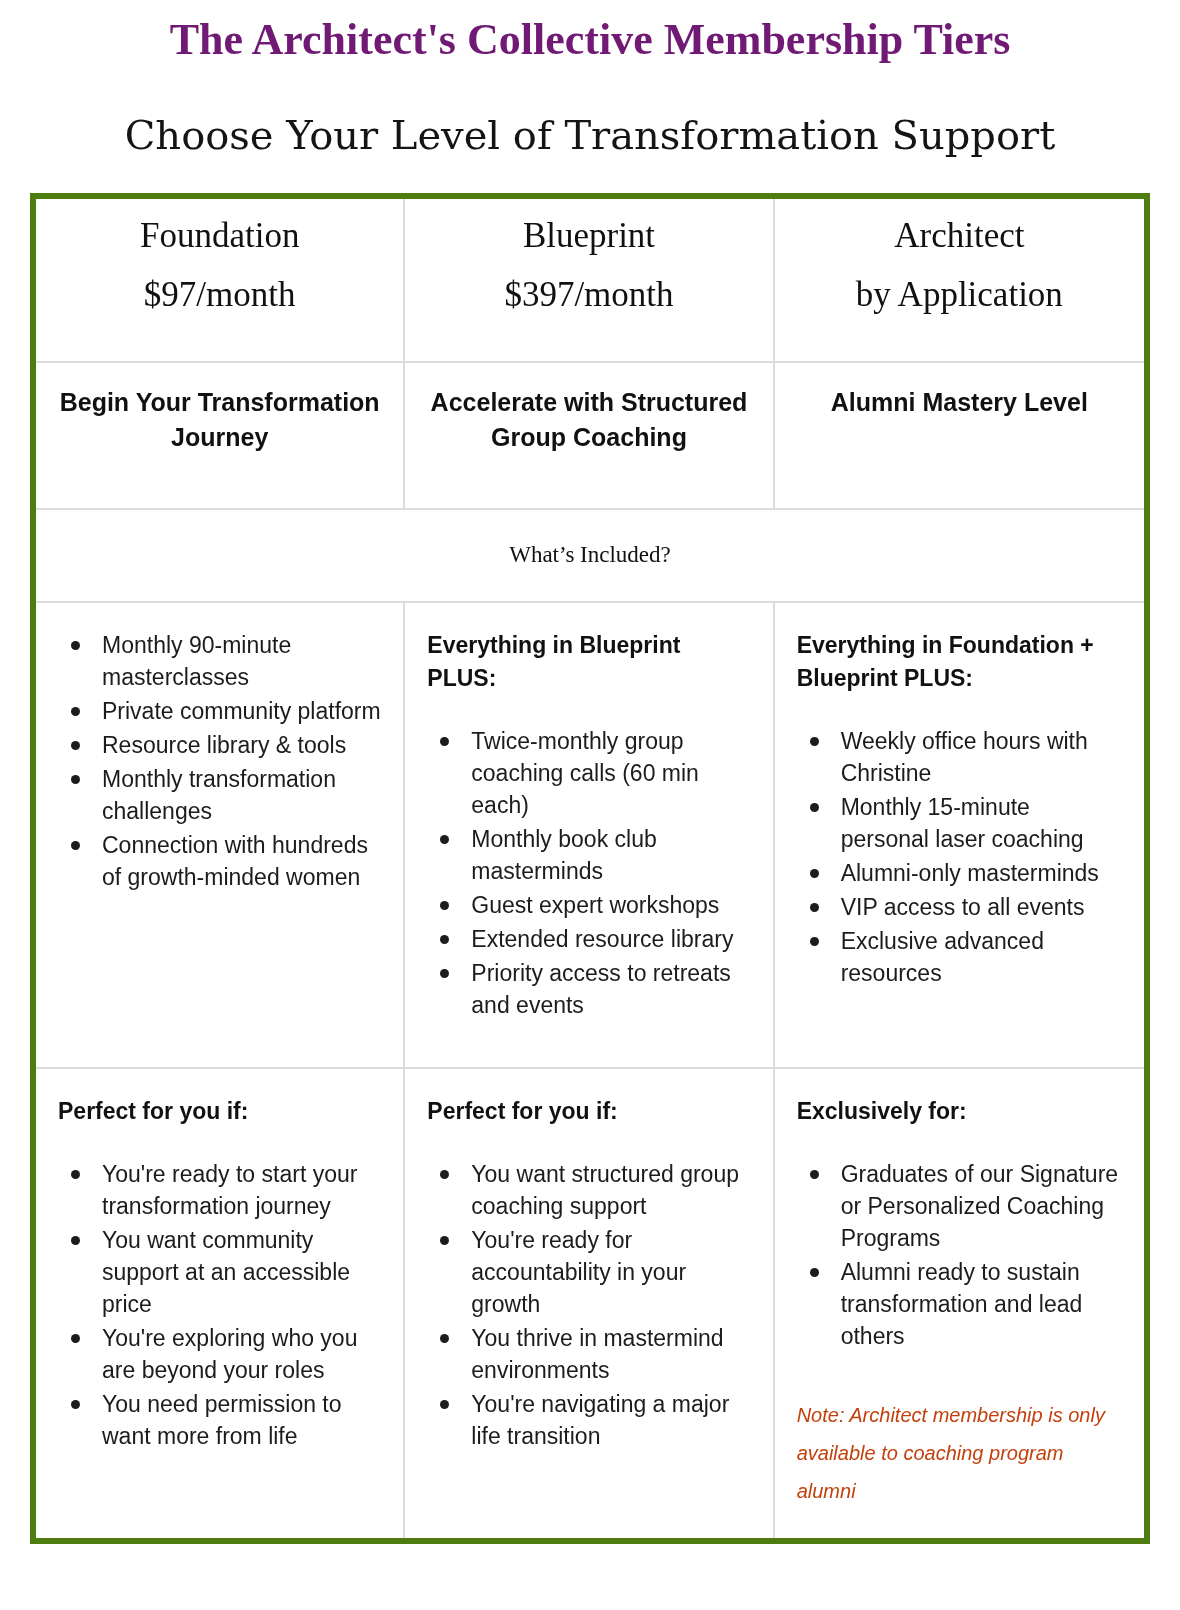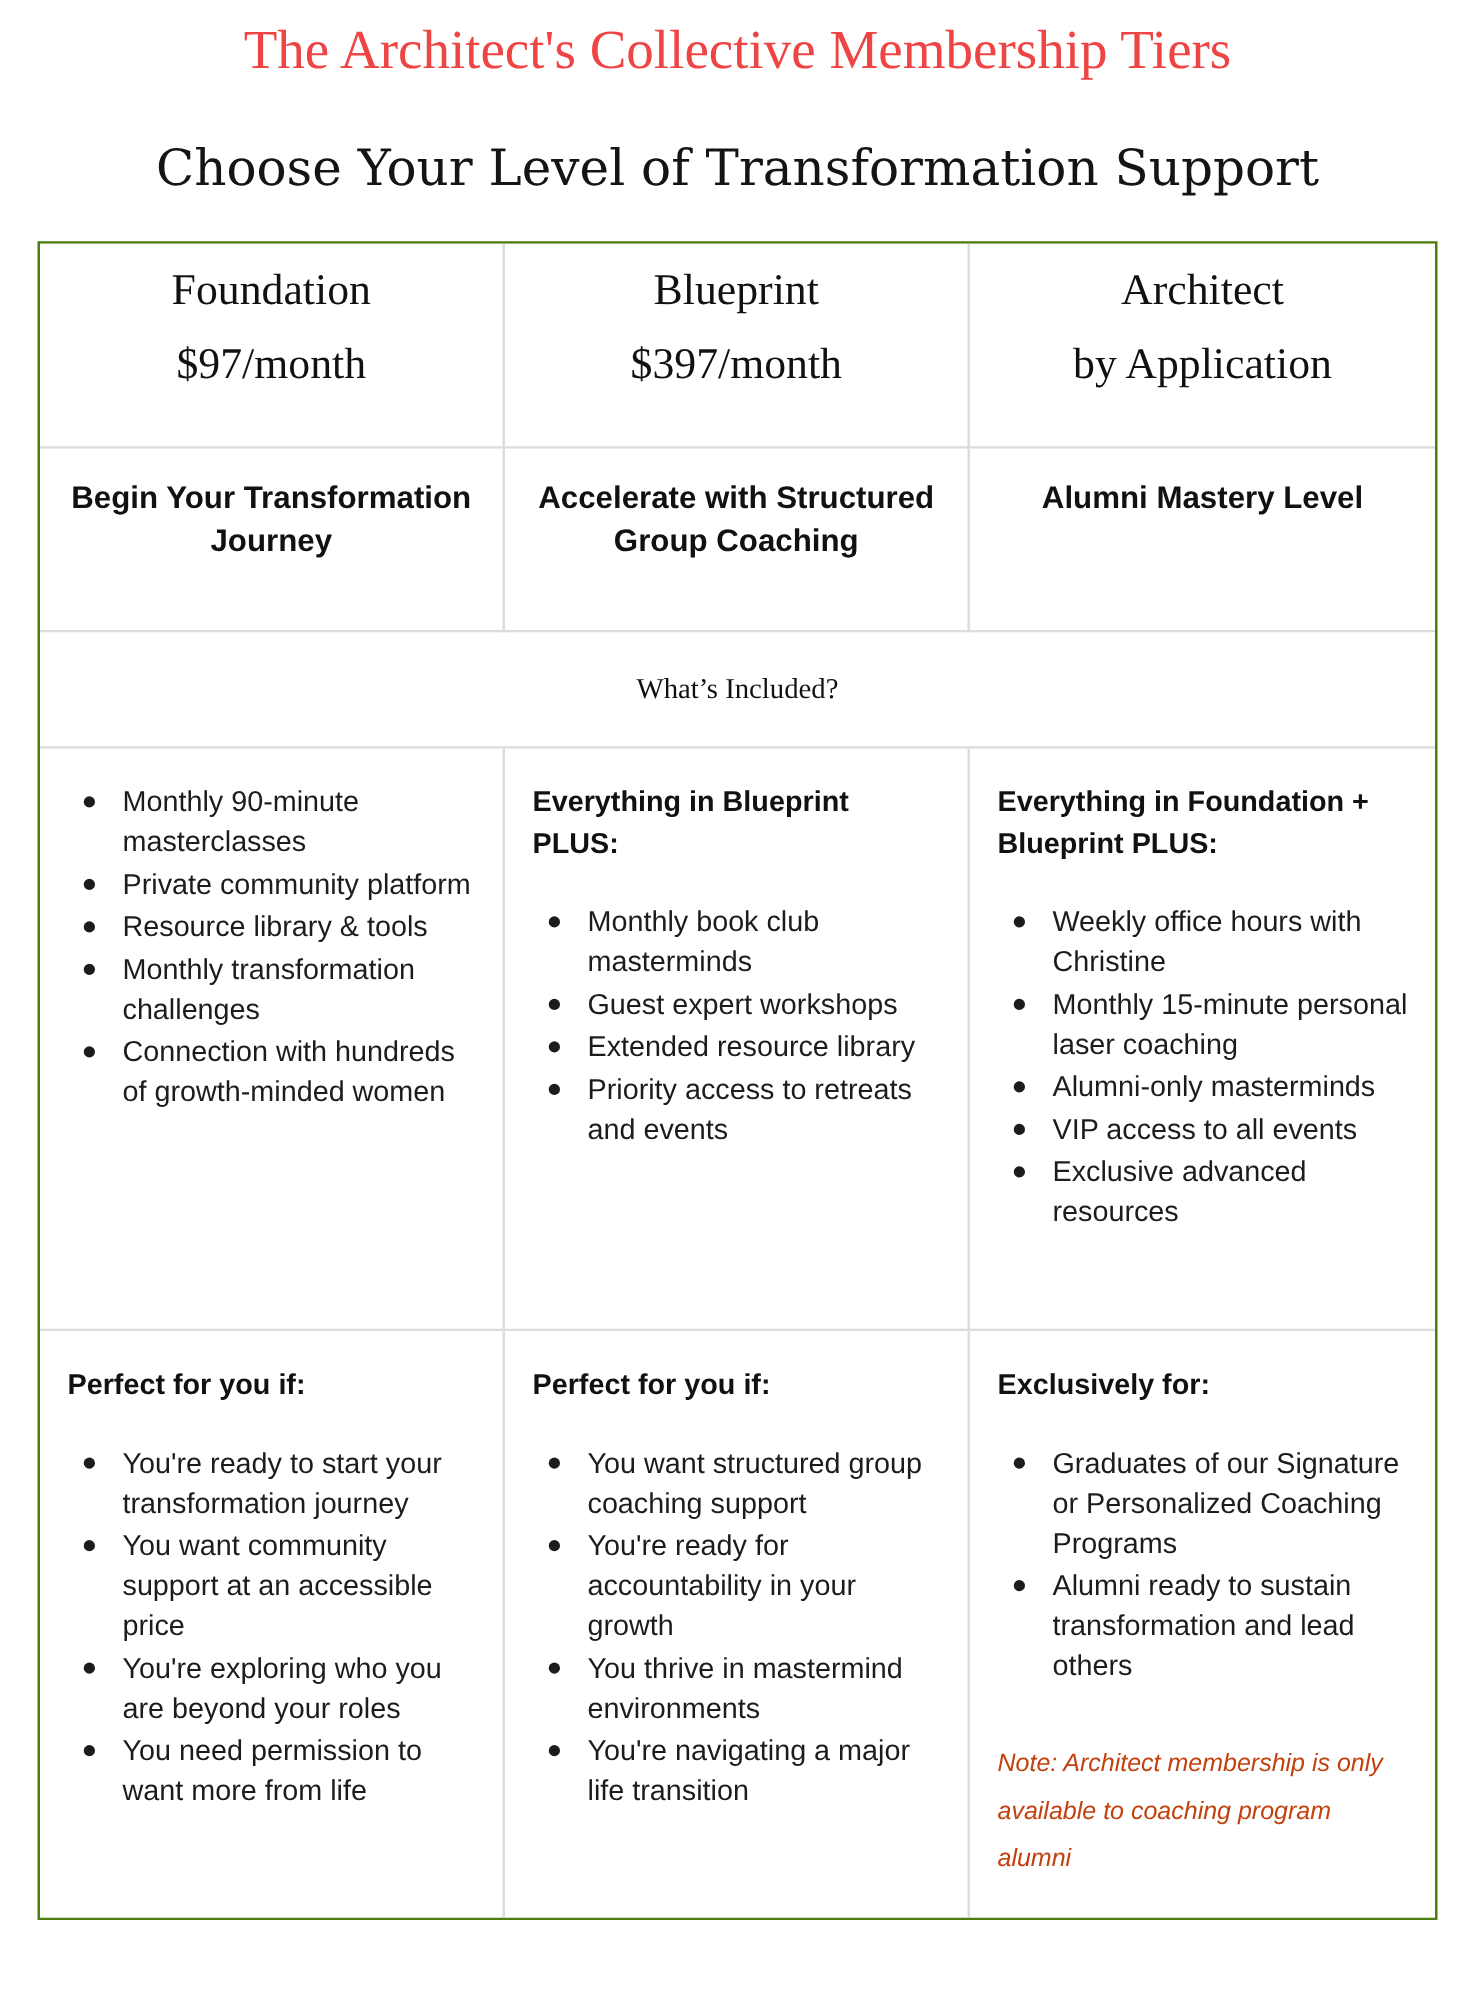--- a/index.html
+++ b/index.html
@@ -7,41 +7,41 @@
   body {
     width: 1180px;
     height: 1610px;
     font-family: "Liberation Sans", sans-serif;
     color: #1a1a1a;
     position: relative;
     overflow: hidden;
   }
   .page-title {
     font-family: "Liberation Serif", serif;
-    font-weight: 400;
+    font-weight: 700;
     font-size: 44px;
     line-height: 1.2;
     text-align: center;
     margin-top: 14px;
     letter-spacing: 0px;
-    color: #ef4444;
+    color: #701a75;
   }
   .page-subtitle {
     font-family: "DejaVu Serif", serif;
     font-weight: 400;
     font-size: 40px;
     line-height: 1.4;
     text-align: center;
     margin-top: 40px;
     color: #141414;
   }
   .tiers-table {
     width: 1120px;
     margin: 30px auto 16px;
-    border: 2px solid #4d7c0f;
+    border: 6px solid #4d7c0f;
     display: grid;
     grid-template-columns: 1fr 1fr 1fr;
     grid-template-rows: 164px 147px 93px 466px minmax(469px, auto);
     background: #ffffff;
   }
   .cell {
     border-right: 2px solid #dcdcdc;
     border-bottom: 2px solid #dcdcdc;
     background: #fff;
   }
@@ -156,20 +156,21 @@
       <li>Monthly 90-minute masterclasses</li>
       <li>Private community platform</li>
       <li>Resource library &amp; tools</li>
       <li>Monthly transformation challenges</li>
       <li>Connection with hundreds of growth-minded women</li>
     </ul>
   </div>
   <div class="cell list-cell">
     <div class="cell-heading">Everything in Blueprint PLUS:</div>
     <ul class="bullets">
+      <li>Twice-monthly group coaching calls (60 min each)</li>
       <li>Monthly book club masterminds</li>
       <li>Guest expert workshops</li>
       <li>Extended resource library</li>
       <li>Priority access to retreats and events</li>
     </ul>
   </div>
   <div class="cell list-cell last-col">
     <div class="cell-heading">Everything in Foundation + Blueprint PLUS:</div>
     <ul class="bullets">
       <li>Weekly office hours with Christine</li>

